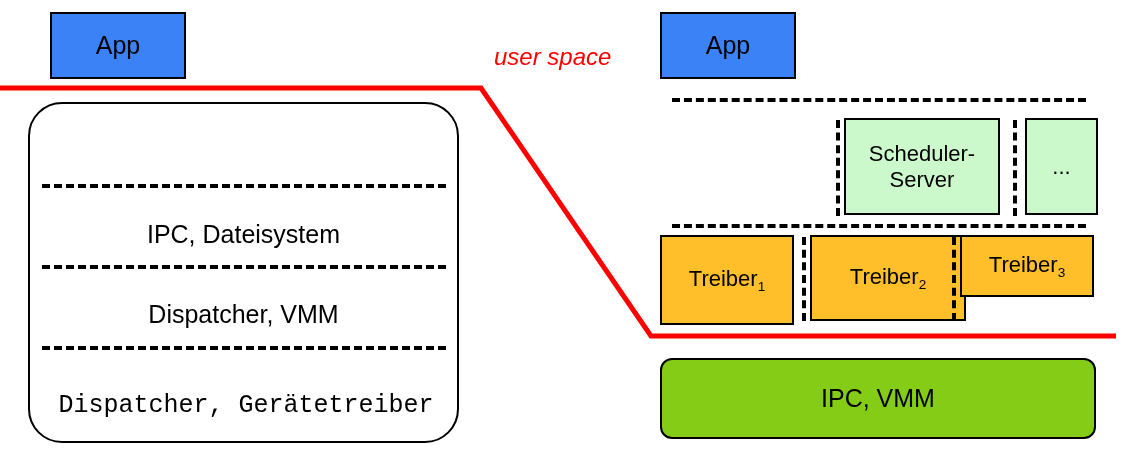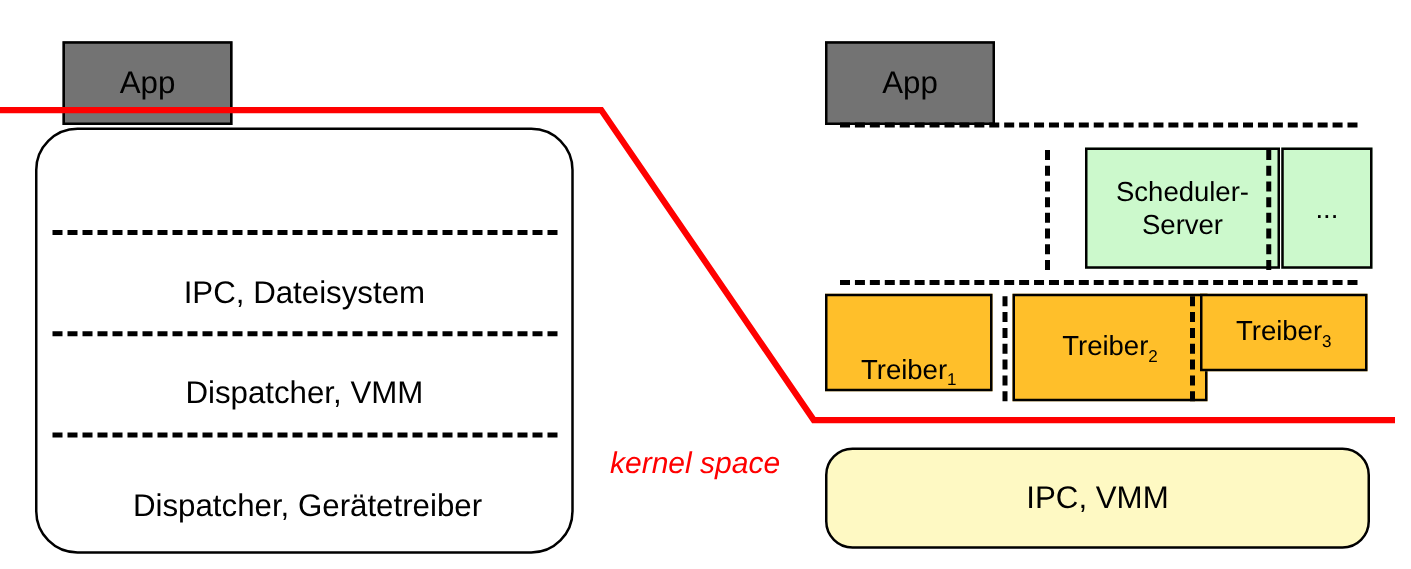--- a/index.html
+++ b/index.html
@@ -23,36 +23,35 @@
     display: flex;
     align-items: center;
     justify-content: center;
     text-align: center;
     color: #000000;
     line-height: 1.18;
     white-space: pre-line;
   }
 
   .app-box {
-    background: #737373;
+    background: #3b82f6;
     border: 2px solid #000000;
     font-size: 25px;
-    margin-top: 21px;
   }
 
   .kernel-box {
     background: #ffffff;
     border: 2px solid #000000;
     border-radius: 34px;
   }
 
   .kernel-box-wide {
-    background: #fef9c3;
+    background: #84cc16;
     border: 2px solid #000000;
-    border-radius: 22px;
+    border-radius: 12px;
     font-size: 25px;
   }
 
   .server-box {
     background: #ccf9cc;
     border: 2px solid #000000;
     font-size: 22px;
   }
 
   .driver-box {
@@ -122,39 +121,39 @@
   <div class="hdash" style="left:42px; top:184px; width:404px;"></div>
 
   <div class="layer-label" style="left:28px; top:214px; width:431px; height:40px;">IPC, Dateisystem</div>
 
   <div class="hdash" style="left:42px; top:265px; width:404px;"></div>
 
   <div class="layer-label" style="left:28px; top:294px; width:431px; height:40px;">Dispatcher, VMM</div>
 
   <div class="hdash" style="left:42px; top:346px; width:404px;"></div>
 
-  <div class="layer-label" style="left:28px; top:385px; width:436px; height:40px;">Dispatcher, Gerätetreiber</div>
+  <div class="layer-label" style="left:28px; top:385px; width:436px; height:40px;font-family:Liberation Mono, monospace;">Dispatcher, Gerätetreiber</div>
 
   <div class="box app-box" style="left:660px; top:12px; width:136px; height:67px;">App</div>
 
   <div class="hdash" style="left:672px; top:98px; width:414px;"></div>
 
 
   <div class="vdash" style="left:836px; top:120px; height:96px;"></div>
 
-  <div class="box server-box" style="left:868px; top:118px; width:156px; height:97px;">Scheduler-
+  <div class="box server-box" style="left:844px; top:118px; width:156px; height:97px;">Scheduler-
 Server</div>
 
   <div class="vdash" style="left:1013px; top:120px; height:96px;"></div>
 
   <div class="box server-box" style="left:1025px; top:118px; width:73px; height:97px;">...</div>
 
   <div class="hdash" style="left:672px; top:224px; width:414px;"></div>
 
-  <div class="box driver-box" style="left:660px; top:235px; width:134px; height:78px;align-items:flex-end;">
+  <div class="box driver-box" style="left:660px; top:235px; width:134px; height:90px;">
     <span><span>Treiber</span><span class="sub">1</span></span>
   </div>
 
   <div class="vdash" style="left:802px; top:237px; height:84px;"></div>
 
   <div class="box driver-box" style="left:810px; top:235px; width:156px; height:86px;">
     <span><span>Treiber</span><span class="sub">2</span></span>
   </div>
 
   <div class="vdash" style="left:952px; top:237px; height:84px;"></div>
@@ -162,16 +161,16 @@
   <div class="box driver-box" style="left:960px; top:235px; width:134px; height:62px;">
     <span><span>Treiber</span><span class="sub">3</span></span>
   </div>
 
   <div class="box kernel-box-wide" style="left:660px; top:358px; width:436px; height:81px;">IPC, VMM</div>
 
   <svg class="divider-svg" viewBox="0 0 1129 455">
     <polyline points="0,88 481,88 651,336 1116,336" fill="none" stroke="#ff0000" stroke-width="5" stroke-linejoin="miter" stroke-linecap="butt"></polyline>
   </svg>
 
+  <div class="space-label" style="left:494px; top:43px;">user space</div>
 
-  <div class="space-label" style="left:488px; top:357px;">kernel space</div>
 
 </div>
 
 </body></html>

